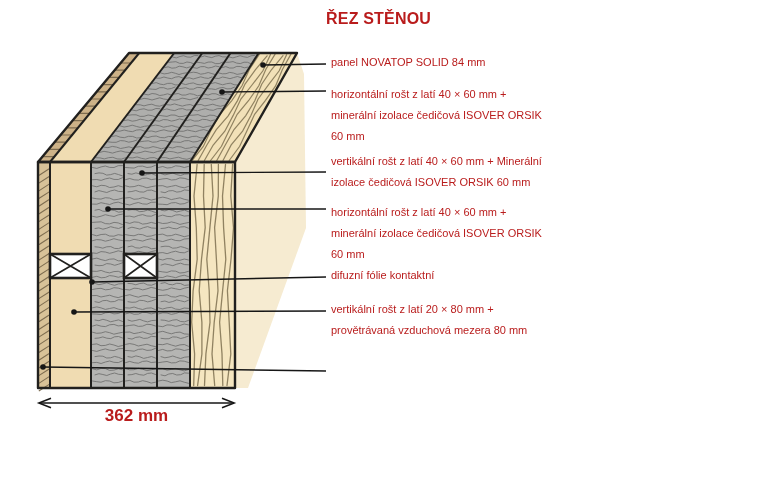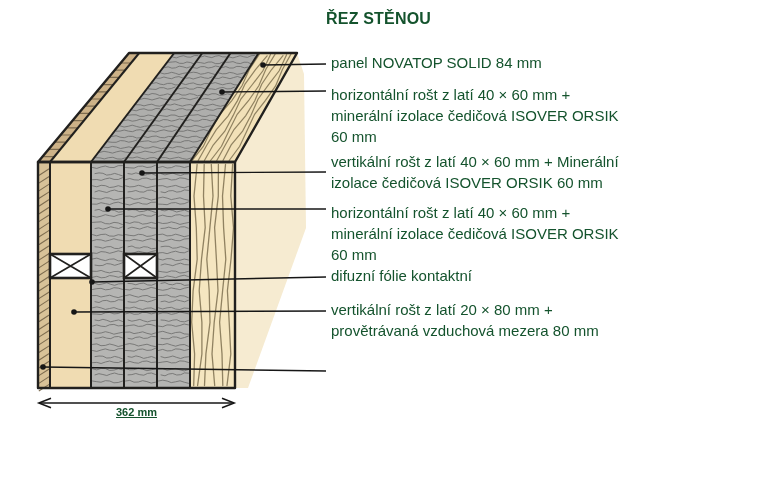--- a/index.html
+++ b/index.html
@@ -1,22 +1,22 @@
 <!DOCTYPE html>
 <html><head>
 <meta charset="utf-8">
 <style>
   html,body{margin:0;padding:0;background:#ffffff;}
   .stage{position:relative;width:652px;height:490px;background:#ffffff;overflow:hidden;
-         font-family:"Liberation Sans",sans-serif;color:#14532d;}
+         font-family:"Liberation Sans",sans-serif;color:#b91c1c;}
   .stage svg{position:absolute;left:0;top:0;}
   .title{position:absolute;font-size:16px;font-weight:bold;letter-spacing:.2px;white-space:pre;}
-  .label{position:absolute;left:331px;font-size:15px;line-height:21px;white-space:pre-line;}
+  .label{position:absolute;left:331px;font-size:11px;line-height:21px;white-space:pre-line;}
   .dim{position:absolute;left:38px;top:406px;width:197px;text-align:center;
-       font-size:11px;font-weight:bold;text-decoration:underline;}
+       font-size:17px;font-weight:bold;}
 </style>
 </head>
 <body>
 
 <div class="stage">
 
   <svg width="768" height="490" viewBox="0 0 768 490">
 
     <polygon points="235,162 297,53 304,74 306,228 248,388 235,388" fill="#f6ebd1"></polygon>
 

